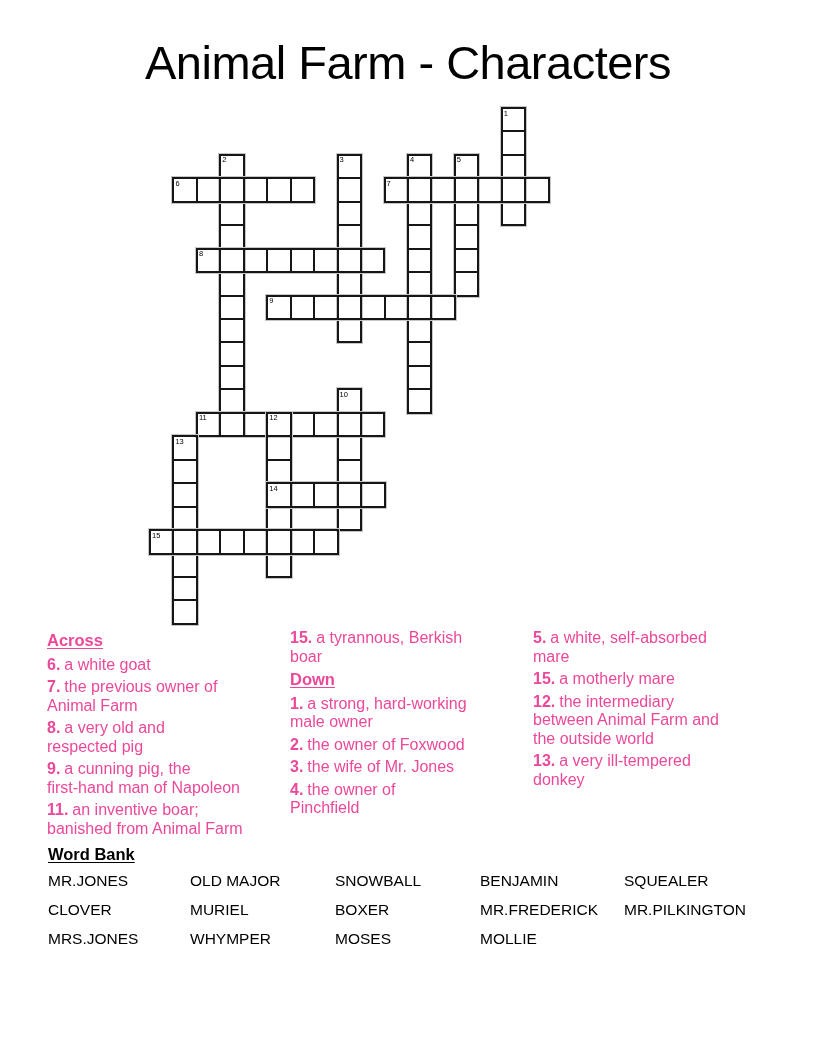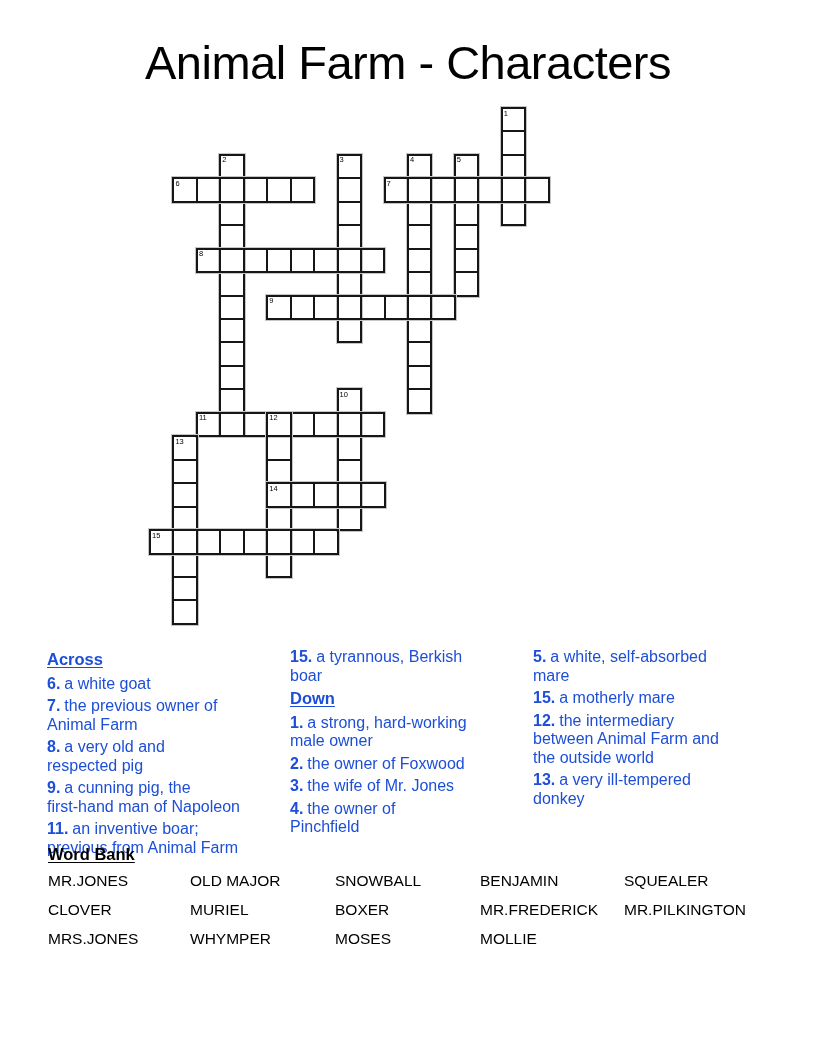--- a/index.html
+++ b/index.html
@@ -18,21 +18,21 @@
     box-shadow:0 0 0 1px #c6c6c6;background:transparent;
   }
   .divider{position:absolute;background:#161616;}
   .divider.v{top:0;width:2px;height:100%;}
   .divider.h{left:0;height:2px;width:100%;}
   .cellnum{
     position:absolute;z-index:5;font-size:7.5px;line-height:8px;
     color:#000;font-family:"Liberation Sans",sans-serif;
   }
   
-  .clue-col{position:absolute;top:648px;font-size:16px;line-height:18.5px;color:#1d4ed8;}
+  .clue-col{position:absolute;top:629px;font-size:16px;line-height:18.5px;color:#ec4899;}
   .clue-col.c1{left:47px;width:238px;}
   .clue-col.c2{left:290px;width:236px;}
   .clue-col.c3{left:533px;width:246px;}
   .clue{margin:0 0 4px 0;}
   .clue .num{font-weight:700;margin-right:4px;}
   .clue .txt{white-space:pre-line;}
   .clue-header{
     font-weight:700;font-size:16.5px;margin:2px 0 6px 0;
     text-decoration:underline;text-underline-offset:2px;
   }
@@ -201,21 +201,21 @@
       <div class="clue-col c1">
         <div class="clue-header">Across</div>
         <div class="clue"><span class="num">6.</span><span class="txt">a white goat</span></div>
         <div class="clue"><span class="num">7.</span><span class="txt">the previous owner of
 Animal Farm</span></div>
         <div class="clue"><span class="num">8.</span><span class="txt">a very old and
 respected pig</span></div>
         <div class="clue"><span class="num">9.</span><span class="txt">a cunning pig, the
 first-hand man of Napoleon</span></div>
         <div class="clue"><span class="num">11.</span><span class="txt">an inventive boar;
-previous from Animal Farm</span></div>
+banished from Animal Farm</span></div>
       </div>
       <div class="clue-col c2">
         <div class="clue"><span class="num">15.</span><span class="txt">a tyrannous, Berkish
 boar</span></div>
         <div class="clue-header">Down</div>
         <div class="clue"><span class="num">1.</span><span class="txt">a strong, hard-working
 male owner</span></div>
         <div class="clue"><span class="num">2.</span><span class="txt">the owner of Foxwood</span></div>
         <div class="clue"><span class="num">3.</span><span class="txt">the wife of Mr. Jones</span></div>
         <div class="clue"><span class="num">4.</span><span class="txt">the owner of

